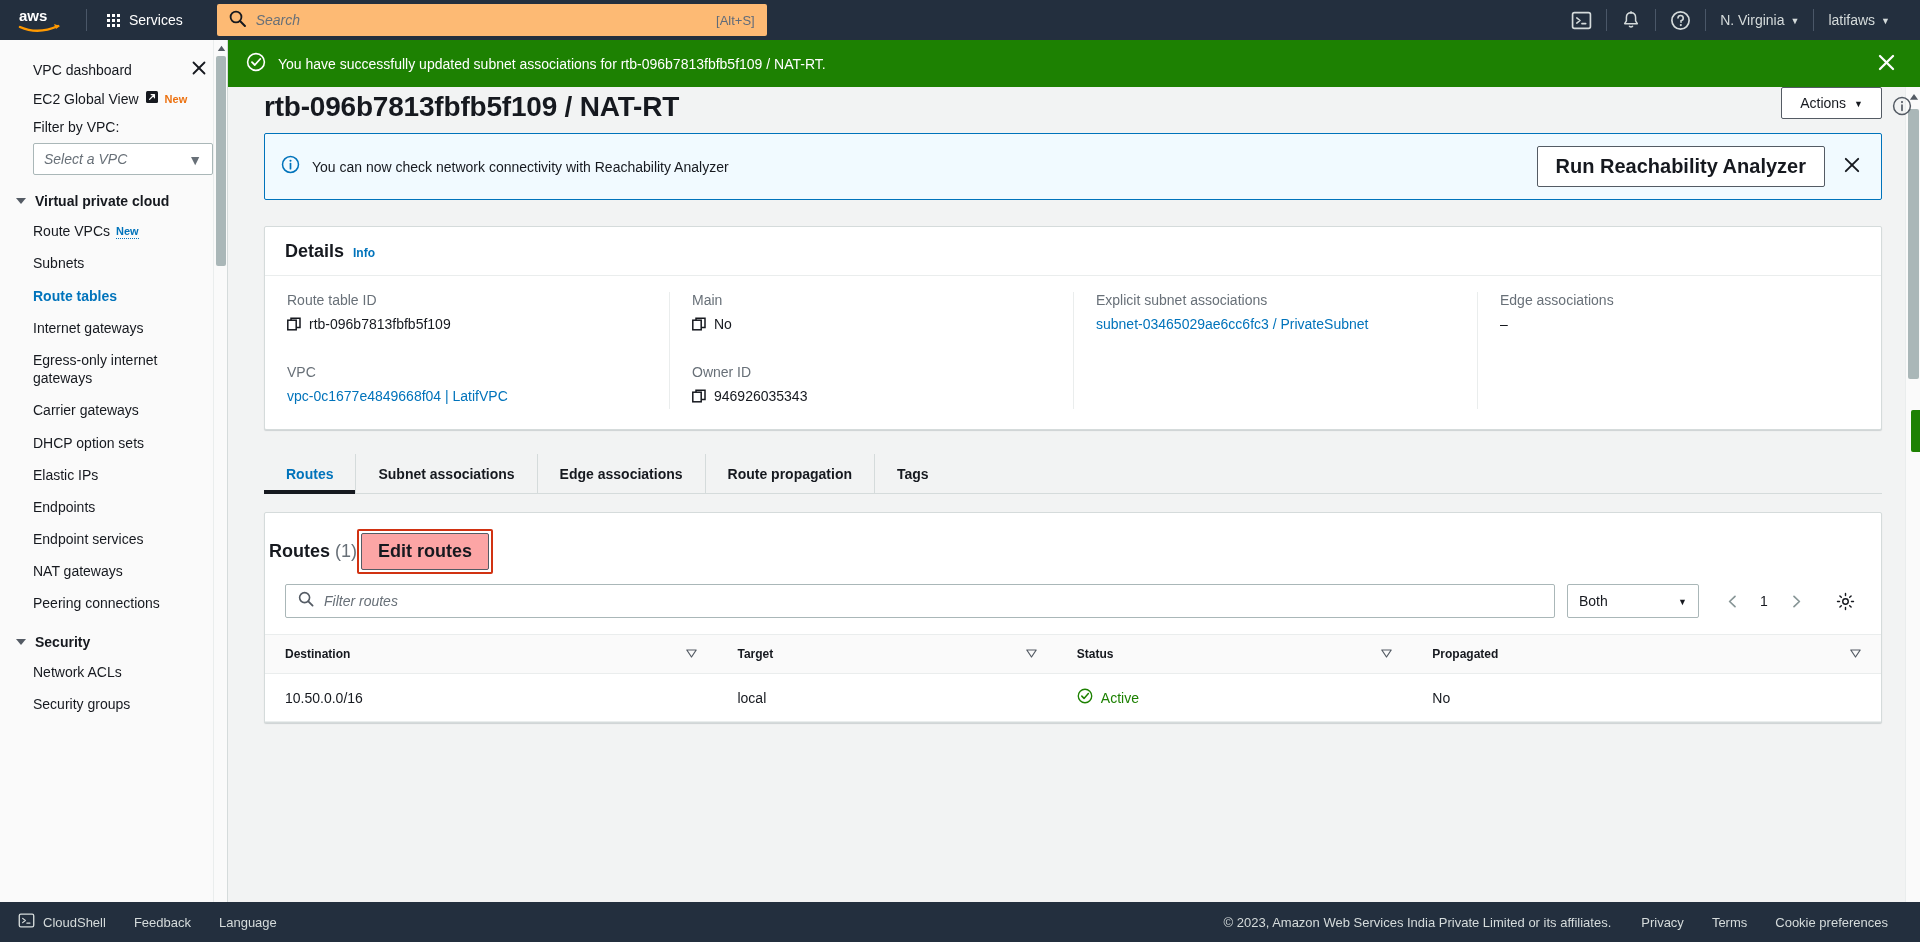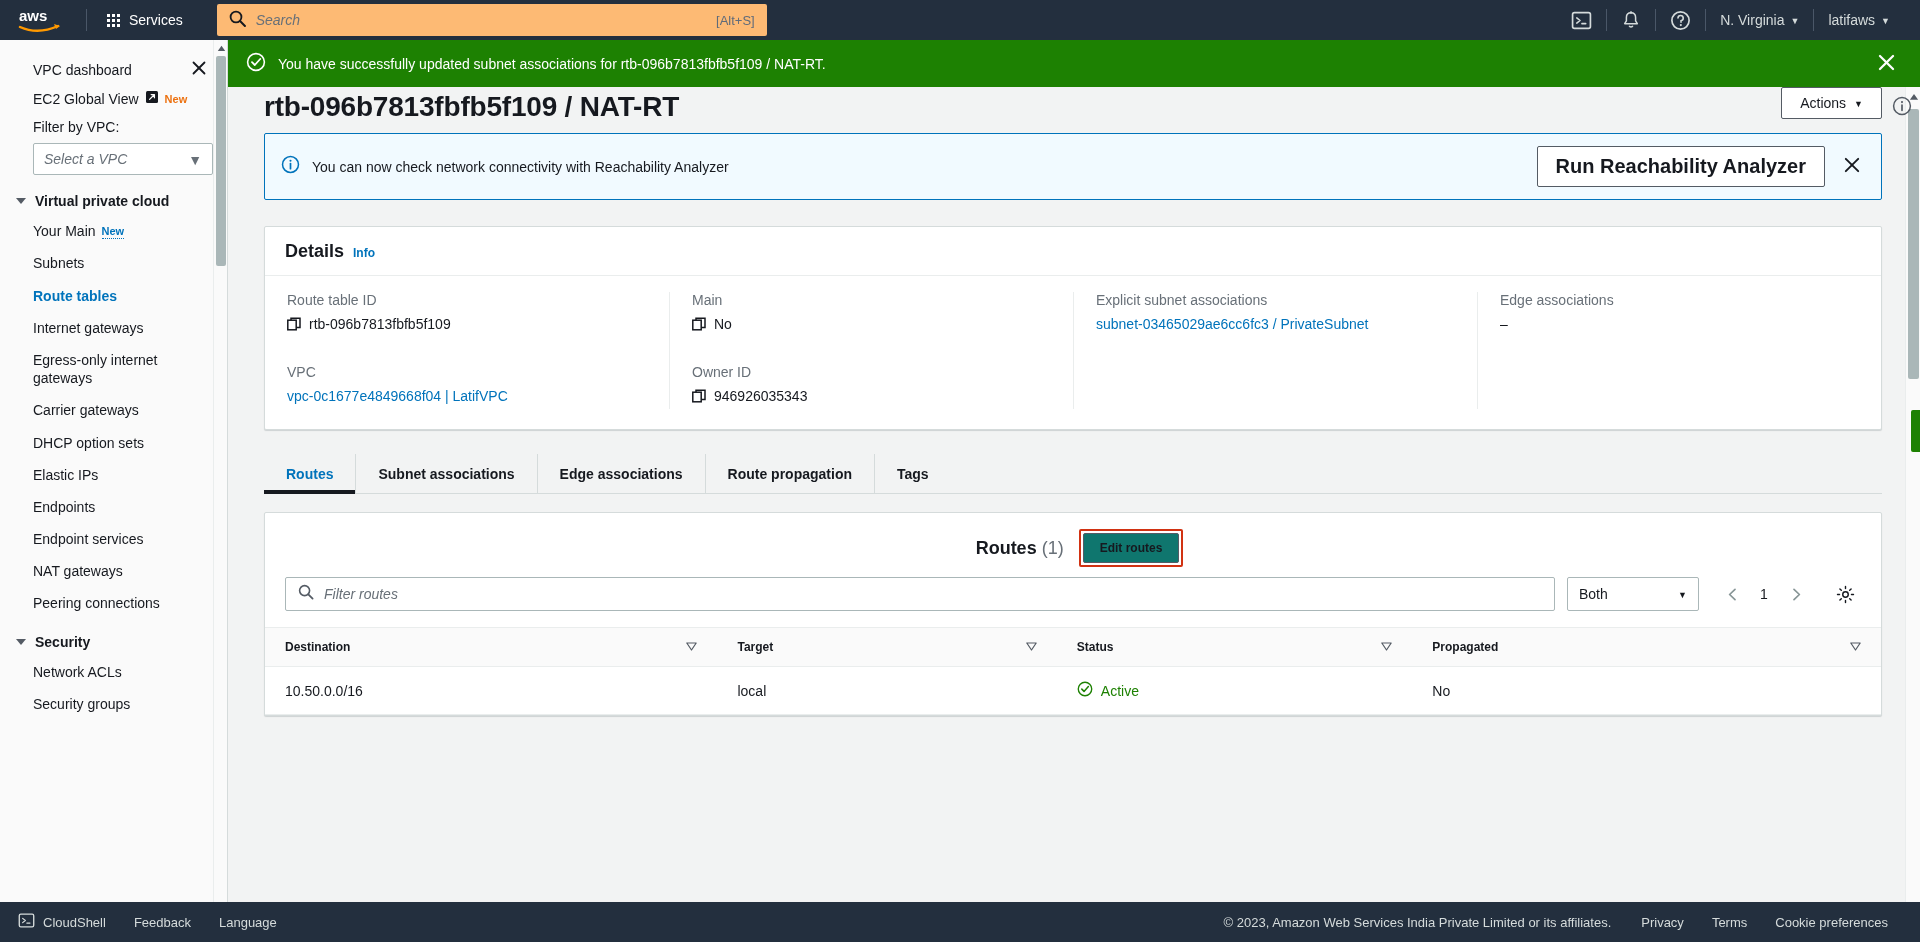--- a/index.html
+++ b/index.html
@@ -136,27 +136,27 @@
   .tabs { display: flex; align-items: stretch; border-bottom: 1px solid #d5dbdb;
     margin-top: 24px; }
   .tab { padding: 12px 22px 11px 22px; font-size: 14px; font-weight: bold;
     color: #16191f; cursor: pointer; position: relative; }
   .tab + .tab { border-left: 1px solid #d5dbdb; }
   .tab.active { color: #0073bb; }
   .tab.active:after { content: ""; position: absolute; left: 0; right: 0; bottom: -1px;
     height: 4px; background: #16191f; }
 
   .routes-card { margin-top: 18px; }
-  .routes-head { display: flex; align-items: center; justify-content: center;
-    padding: 16px 20px 10px 33px; gap: 15px; }
+  .routes-head { display: flex; align-items: center; justify-content: flex-start;
+    padding: 16px 20px 10px 4px; }
   .routes-title { font-size: 18px; font-weight: bold; color: #16191f; }
   .routes-title .count { color: #687078; font-weight: normal; }
   .edit-routes-wrap { border: 2px solid #d13212; border-radius: 2px; padding: 2px; }
-  .btn-edit { border: 1px solid #545b64; background: #0f766e; border-radius: 2px;
-    font-size: 12px; font-weight: bold; padding: 7px 16px; color: #16191f; cursor: pointer; }
+  .btn-edit { border: 1px solid #545b64; background: #fca5a5; border-radius: 2px;
+    font-size: 18px; font-weight: bold; padding: 7px 16px; color: #16191f; cursor: pointer; }
 
   .toolbar { display: flex; align-items: center; gap: 12px; padding: 0 20px 16px 20px; }
   .filter-input { flex: 1; height: 34px; border: 1px solid #aab7b8; border-radius: 2px;
     display: flex; align-items: center; gap: 10px; padding: 0 12px; background: #fff;
     cursor: text; }
   .filter-input input { border: none; outline: none; flex: 1; font-size: 14px;
     font-style: italic; color: #16191f; font-family: "Liberation Sans", sans-serif; }
   .filter-input input::placeholder { color: #687078; font-style: italic; }
   .select-both { width: 132px; height: 34px; border: 1px solid #aab7b8; border-radius: 2px;
     display: flex; align-items: center; justify-content: space-between; padding: 0 11px;
@@ -310,21 +310,21 @@
         <span>Select a VPC</span>
         <span class="caret">▼</span>
       </div>
 
       <div class="sb-group">
         <span class="tri"></span>
         <span>Virtual private cloud</span>
       </div>
 
       <div class="sb-item">
-        <span>Your Main</span>
+        <span>Route VPCs</span>
         <span class="badge-new blue">New</span>
       </div>
       <div class="sb-item">
         <span>Subnets</span>
       </div>
       <div class="sb-item active">
         <span>Route tables</span>
       </div>
       <div class="sb-item">
         <span>Internet gateways</span>

